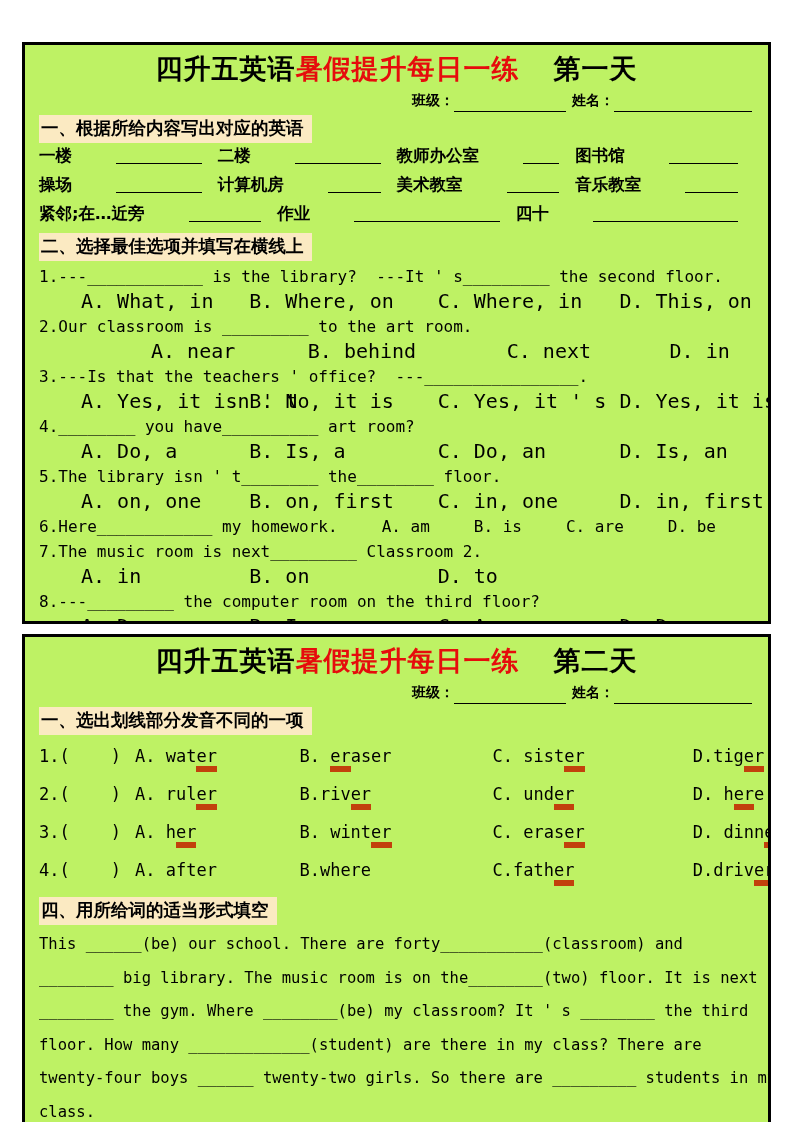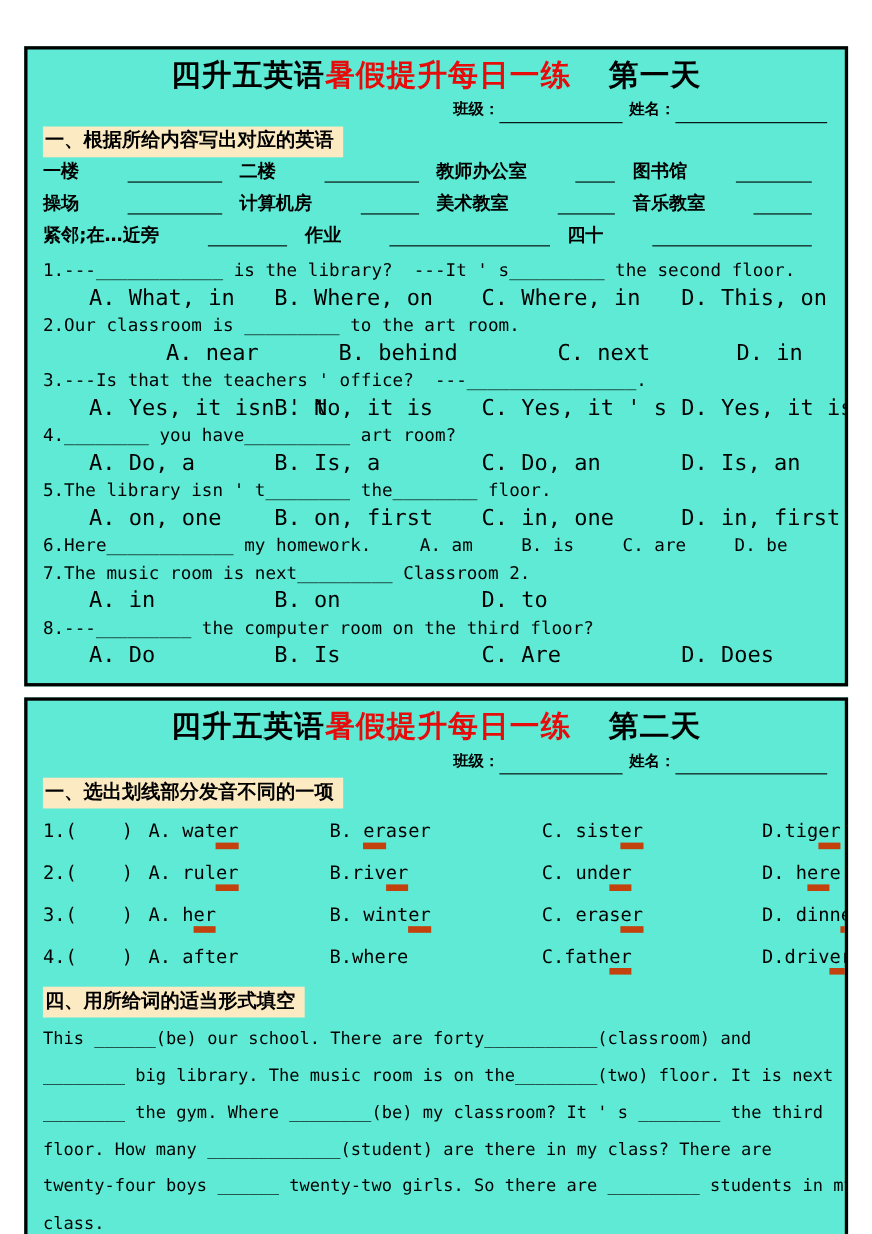--- a/index.html
+++ b/index.html
@@ -4,21 +4,21 @@
 <style>
   html,body{margin:0;padding:0;}
   body{
     width:793px;height:1122px;background:#ffffff;color:#000;
     font-family:"DejaVu Sans Mono",monospace;
     overflow:hidden;
   }
   .page{padding:42px 22px 0 22px;box-sizing:border-box;}
   .day-box{
     width:749px;box-sizing:border-box;border:3px solid #000;
-    padding:4px 14px 2px 14px;background:#5eead4;overflow:hidden;
+    padding:4px 14px 2px 14px;background:#bef264;overflow:hidden;
   }
   .box1{height:582px;}
   .box2{height:602px;margin-top:10px;}
   .title{
     text-align:center;font-family:"DejaVu Sans",sans-serif;
     font-weight:bold;font-size:27px;line-height:36px;margin:2px 0 0 0;
     letter-spacing:1px;white-space:nowrap;
   }
   .title .red{color:var(--accent,#e60c0c);}
   .title .day{margin-left:34px;}
@@ -31,21 +31,21 @@
   .id-blank1{width:112px;margin-right:6px;}
   .id-blank2{width:138px;}
   .secthead{margin:2px 0 3px 0;line-height:25px;}
   .hl{
     display:inline-block;background:var(--hl,#fbeac2);
     font-family:"DejaVu Sans",sans-serif;font-weight:bold;font-size:17.5px;
     padding:1px 8px 2px 2px;
   }
   
   .vocab-row{display:flex;margin:3px 0 9px 0;}
-  .vocab-cell{flex:1 1 0;display:flex;align-items:flex-end;min-width:0;gap:41px;}
+  .vocab-cell{flex:1 1 0;display:flex;align-items:flex-start;min-width:0;gap:41px;}
   .vlabel{
     font-family:"DejaVu Sans",sans-serif;font-weight:bold;font-size:16.5px;
     line-height:20px;white-space:nowrap;
   }
   .vblank{flex:1;margin:0 16px 0 3px;min-width:24px;}
   
   .q .stem{font-size:16px;line-height:25px;white-space:pre;}
   .opts{
     display:grid;grid-template-columns:25% 28% 27% 20%;
     padding-left:42px;font-size:20px;line-height:25px;white-space:pre;
@@ -124,20 +124,23 @@
           <div class="vocab-cell">
             <span class="vlabel">作业</span>
             <span class="blank-line vblank"></span>
           </div>
           <div class="vocab-cell">
             <span class="vlabel">四十</span>
             <span class="blank-line vblank"></span>
           </div>
         </div>
       </div>
+    <div class="secthead">
+      <span class="hl">二、选择最佳选项并填写在横线上</span>
+    </div>
     <div id="mcq-list">
         <div class="q">
           <div class="stem">1.---____________ is the library?  ---It ' s_________ the second floor.</div>
           <div class="opts"><span class="opt">A. What, in</span><span class="opt">B. Where, on</span><span class="opt">C. Where, in</span><span class="opt">D. This, on</span></div>
         </div>
         <div class="q">
           <div class="stem">2.Our classroom is _________ to the art room.</div>
           <div class="opts indent"><span class="opt">A. near</span><span class="opt">B. behind</span><span class="opt">C. next</span><span class="opt">D. in</span></div>
         </div>
         <div class="q">

